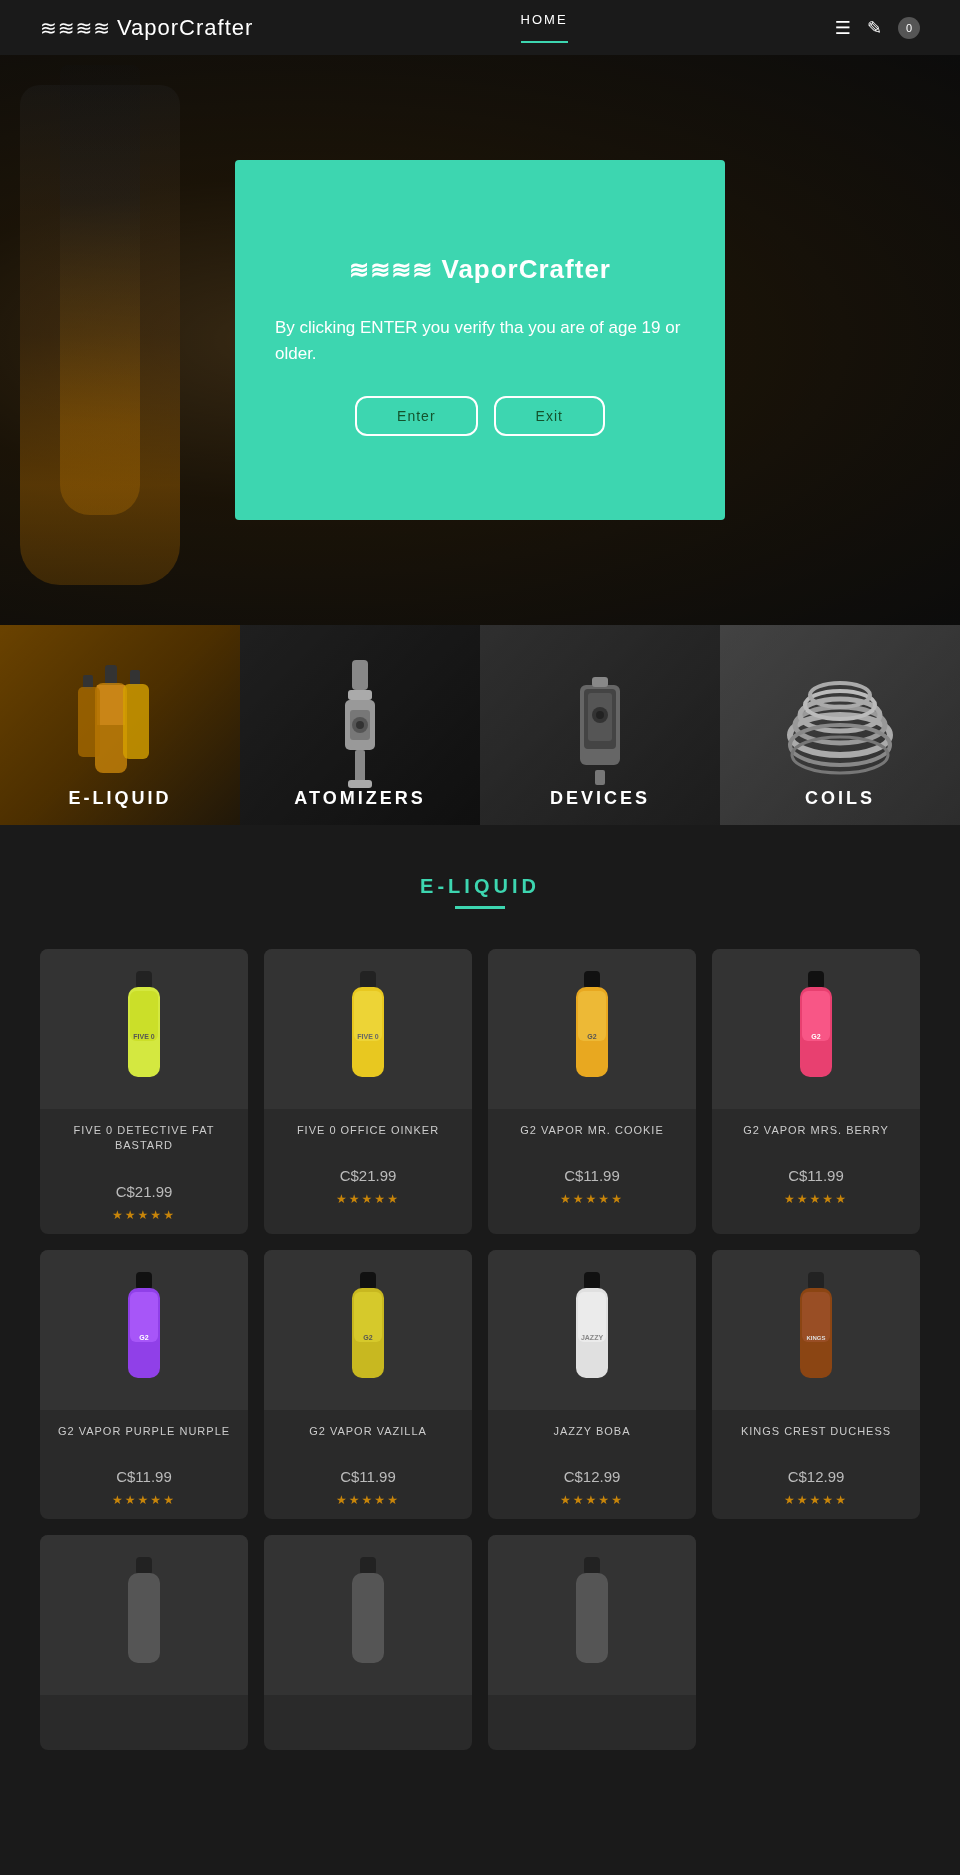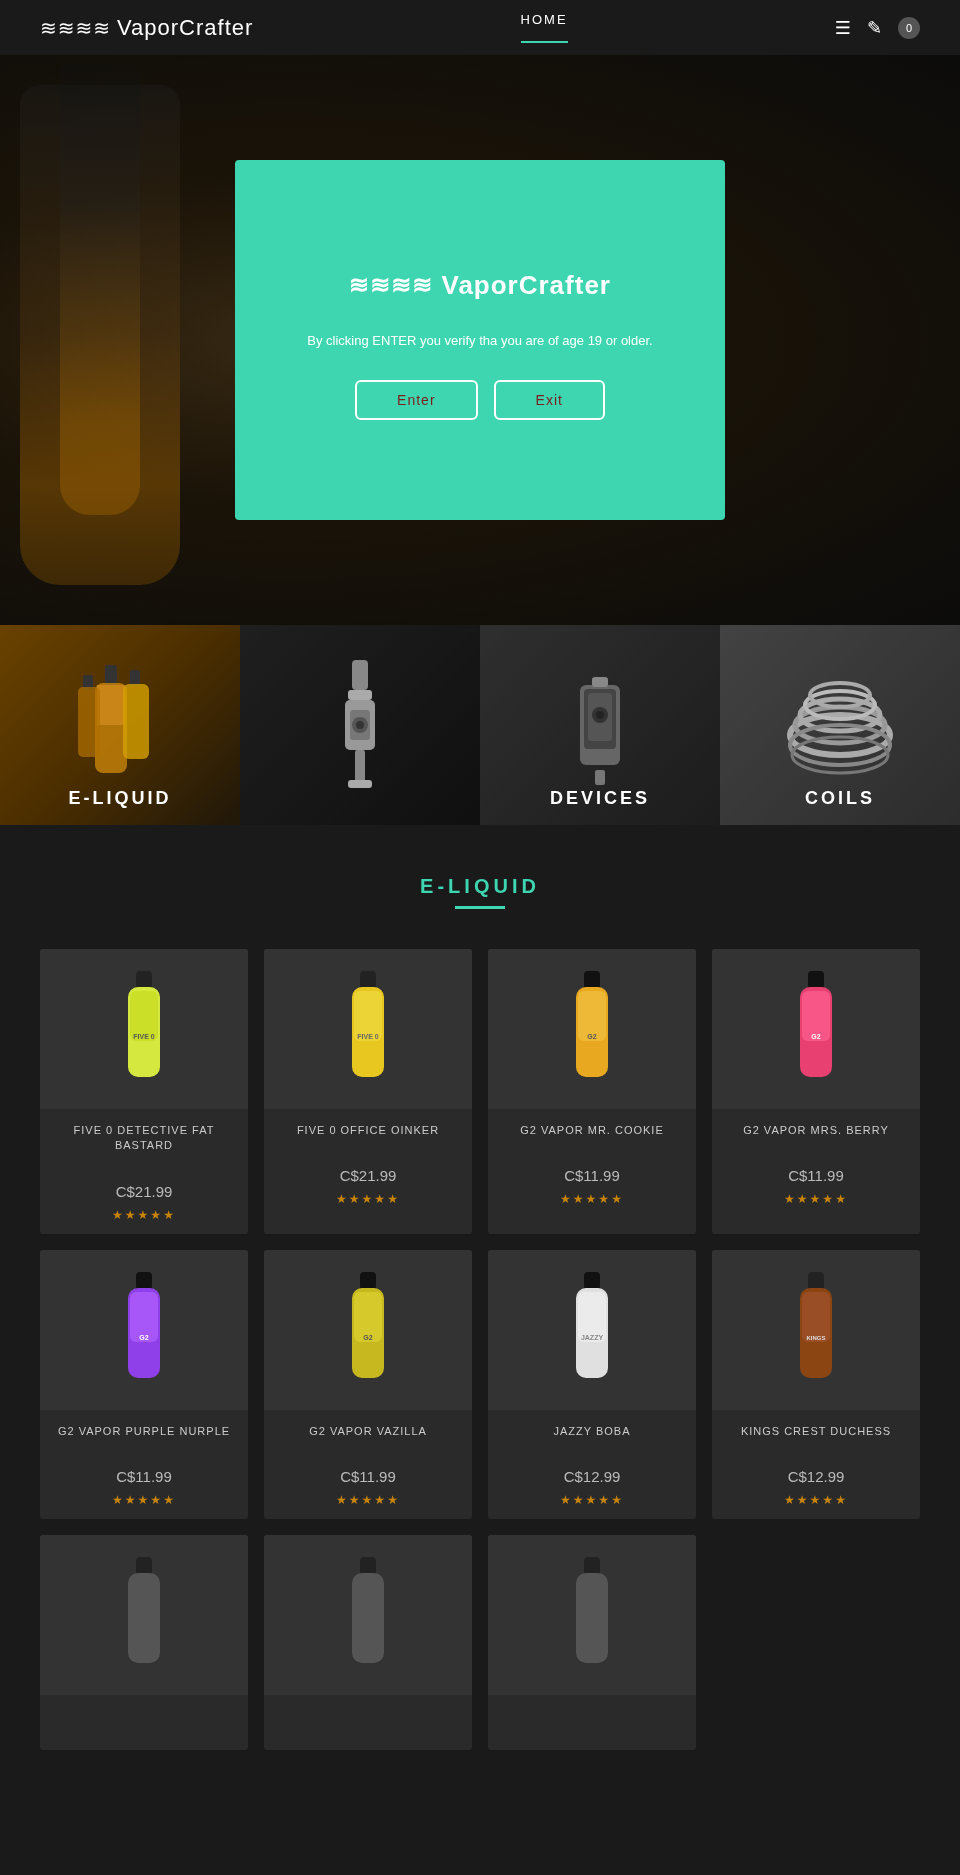--- a/index.html
+++ b/index.html
@@ -131,37 +131,37 @@
       align-items: center;
       gap: 8px;
       font-weight: bold;
       letter-spacing: 1px;
     }
     .modal-logo-icon {
       font-size: 24px;
     }
     .modal-text {
       color: #fff;
-      font-size: 13px;
-      text-align: right;
+      font-size: 17px;
+      text-align: left;
       line-height: 1.5;
     }
     .modal-buttons {
       display: flex;
       gap: 16px;
     }
     .modal-btn {
       padding: 10px 40px;
       border: 2px solid #fff;
       background: transparent;
-      color: #7f1d1d;
+      color: #14532d;
       font-size: 14px;
       letter-spacing: 1px;
       cursor: pointer;
-      border-radius: 6px;
+      border-radius: 12px;
     }
 
     
     .categories-section {
       background: #1a1a1a;
       padding: 0;
       display: flex;
       width: 100%;
     }
     .category-item {
@@ -229,21 +229,21 @@
       background: #3dd6b0;
       margin: 0 auto 40px;
     }
     .products-grid {
       display: grid;
       grid-template-columns: repeat(4, 1fr);
       gap: 16px;
     }
     .product-card {
       background: #2a2a2a;
-      border-radius: 3px;
+      border-radius: 8px;
       overflow: hidden;
       cursor: pointer;
       position: relative;
     }
     .product-image {
       width: 100%;
       height: 160px;
       display: flex;
       align-items: center;
       justify-content: center;
@@ -340,20 +340,21 @@
         <rect x="32" y="5" width="16" height="30" rx="4" fill="#888"></rect>
         <rect x="28" y="35" width="24" height="10" rx="3" fill="#aaa"></rect>
         <rect x="25" y="45" width="30" height="50" rx="5" fill="#999"></rect>
         <rect x="30" y="55" width="20" height="30" rx="3" fill="#777"></rect>
         <rect x="35" y="95" width="10" height="35" rx="2" fill="#888"></rect>
         <rect x="28" y="125" width="24" height="8" rx="3" fill="#aaa"></rect>
         <circle cx="40" cy="70" r="8" fill="#555"></circle>
         <circle cx="40" cy="70" r="4" fill="#333"></circle>
       </svg>
     </div>
+    <div class="category-label">ATOMIZERS</div>
   </div>
 
   <div class="category-item cat-devices">
     <div class="cat-bg">
       <svg width="80" height="140" viewBox="0 0 80 140">
         <rect x="20" y="30" width="40" height="80" rx="6" fill="#666"></rect>
         <rect x="24" y="34" width="32" height="60" rx="4" fill="#444"></rect>
         <rect x="28" y="38" width="24" height="48" rx="3" fill="#555"></rect>
         <rect x="35" y="115" width="10" height="15" rx="2" fill="#777"></rect>
         <rect x="32" y="22" width="16" height="10" rx="3" fill="#888"></rect>

